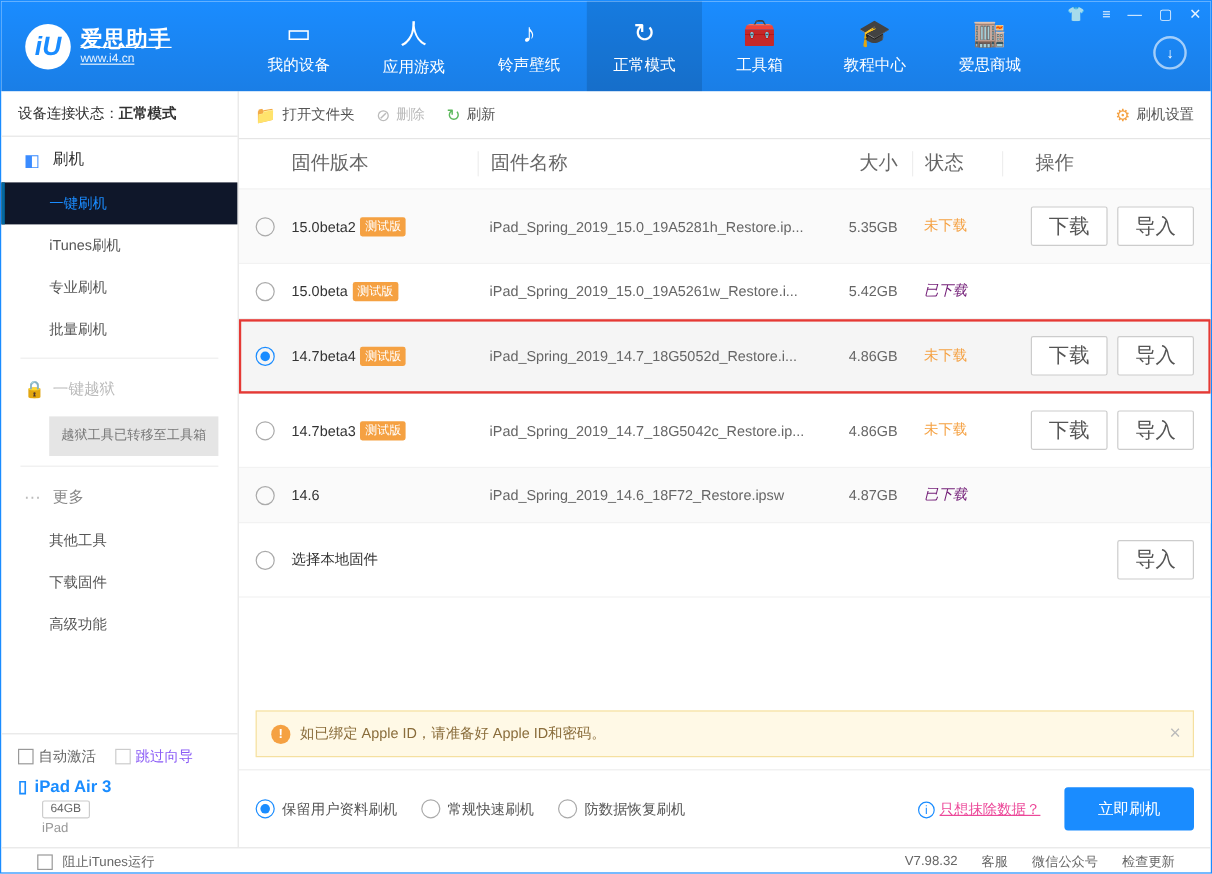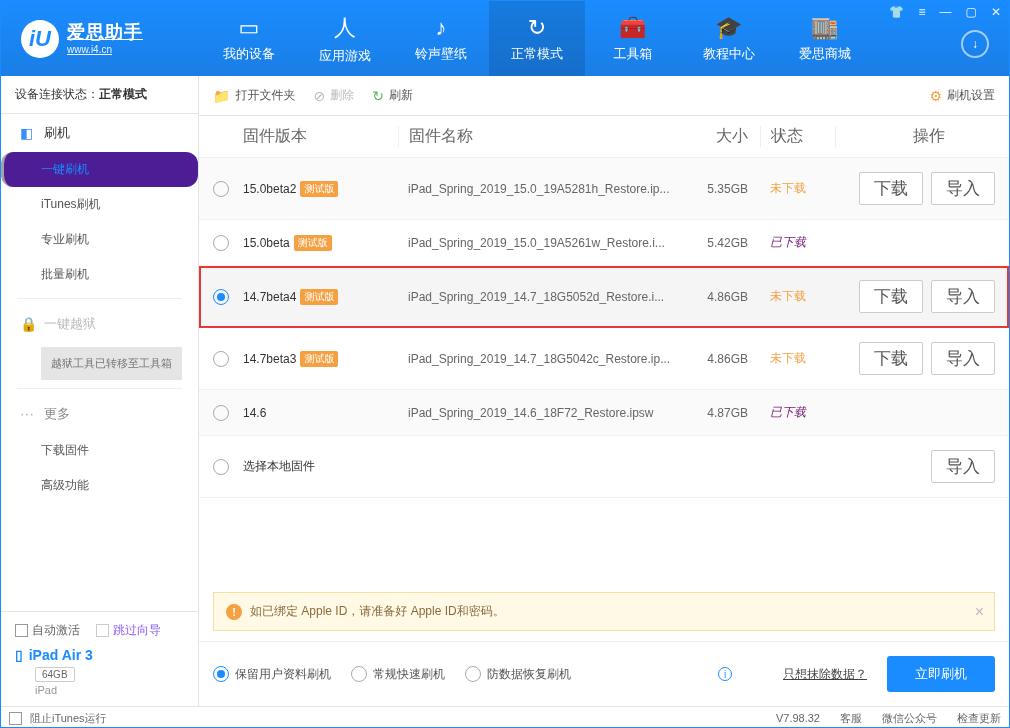--- a/index.html
+++ b/index.html
@@ -29,21 +29,21 @@
     
     .status-bar { padding: 10px 14px; border-bottom: 1px solid #e5e5e5; font-size: 12px; }
     .status-bar b { font-weight: bold; }
     
     .side-menu { flex: 1; overflow: auto; padding-bottom: 8px; }
     .menu-group-title { display: flex; align-items: center; padding: 10px 16px; font-size: 13px; border-left: 3px solid transparent; cursor: pointer; }
     .menu-group-title.with-icon { font-weight: normal; }
     .menu-icon { width: 16px; margin-right: 8px; color: #3b8cff; font-size: 14px; }
     .menu-icon.gray { color: #bbb; }
     .menu-item { padding: 9px 16px 9px 40px; font-size: 12px; cursor: pointer; color: #555; }
-    .menu-item.active { background: #4c1d95; color: #1a8cff; border-left: 3px solid #a3a3a3; padding-left: 37px; border-radius: 12px; }
+    .menu-item.active { background: #0f172a; color: #1a8cff; border-left: 3px solid #0369a1; padding-left: 37px; }
     .menu-note { margin: 4px 16px 8px 40px; background: #e5e5e5; padding: 8px 10px; font-size: 11px; color: #777; line-height: 1.5; }
     .divider { height: 1px; background: #eee; margin: 6px 16px; }
     
     .sidebar-bottom { border-top: 1px solid #e5e5e5; padding: 10px 14px; }
     .chk-row { display: flex; align-items: center; gap: 16px; margin-bottom: 8px; color: #666; }
     .chk-row.dim .second { color: #8b5cf6; }
     .chk { width: 13px; height: 13px; border: 1px solid #999; display: inline-block; vertical-align: middle; margin-right: 4px; }
     .device-name { color: #1a8cff; font-size: 14px; font-weight: bold; display: flex; align-items: center; gap: 6px; }
     .device-icon { color: #1a8cff; }
     .storage-badge { display: inline-block; border: 1px solid #ccc; padding: 1px 6px; font-size: 10px; color: #666; margin: 4px 0 2px 20px; border-radius: 2px; }
@@ -59,21 +59,21 @@
     .tb-icon.refresh { color: #5cb85c; }
     .tb-icon.gear { color: #f5a142; }
     .spacer { flex: 1; }
     
     .table-header { display: flex; padding: 10px 14px; border-bottom: 1px solid #eee; font-size: 16px; color: #666; }
     .col-radio { width: 30px; }
     .col-version { width: 155px; }
     .col-name { flex: 1; border-left: 1px solid #eee; padding-left: 10px; }
     .col-size { width: 70px; text-align: right; padding-right: 12px; }
     .col-status { width: 75px; border-left: 1px solid #eee; padding-left: 10px; }
-    .col-action { width: 160px; border-left: 1px solid #eee; padding-left: 27px; text-align: center; }
+    .col-action { width: 160px; border-left: 1px solid #eee; padding-left: 27px; }
     
     .table-body { flex: 1; overflow: auto; }
     .row { display: flex; align-items: center; padding: 14px 14px; border-bottom: 1px solid #f2f2f2; font-size: 12px; }
     .row.highlighted { outline: 2px solid #e53935; outline-offset: -2px; background: #f5f5f5; justify-content: flex-end; }
     .row.alt { background: #fafafa; }
     .radio { width: 16px; height: 16px; border: 1px solid #aaa; border-radius: 50%; display: flex; align-items: center; justify-content: center; cursor: pointer; }
     .radio.checked { border-color: #1a8cff; }
     .radio.checked::after { content: ''; width: 8px; height: 8px; background: #1a8cff; border-radius: 50%; }
     .beta-badge { background: #f5a142; color: #fff; font-size: 10px; padding: 1px 4px; border-radius: 2px; margin-left: 4px; }
     .version-cell { width: 155px; display: flex; align-items: center; }
@@ -85,26 +85,26 @@
     .action-cell { width: 160px; display: flex; gap: 8px; justify-content: flex-end; padding-left: 10px; }
     .btn-sm { border: 1px solid #ccc; background: #fff; padding: 4px 14px; font-size: 17px; cursor: pointer; color: #555; border-radius: 2px; }
     
     
     .warning-bar { background: #fff9e6; border: 1px solid #f5e0a0; margin: 8px 14px 0; padding: 10px 12px; display: flex; align-items: center; gap: 8px; color: #8a6d3b; position: relative; }
     .warn-icon { width: 16px; height: 16px; background: #f5a142; border-radius: 50%; color: #fff; display: flex; align-items: center; justify-content: center; font-size: 11px; font-weight: bold; }
     .warn-close { position: absolute; right: 10px; color: #bbb; cursor: pointer; font-size: 16px; }
     
     .options-bar { padding: 14px 14px; display: flex; align-items: center; gap: 20px; border-top: 1px solid #eee; margin-top: 10px; }
     .opt-radio { display: flex; align-items: center; gap: 6px; cursor: pointer; color: #555; }
-    .link-blue { color: #404040; text-decoration: underline; cursor: pointer; margin-left: 47px; }
+    .link-blue { color: #ec4899; text-decoration: underline; cursor: pointer; }
     .info-i { width: 14px; height: 14px; border: 1px solid #1a8cff; border-radius: 50%; color: #1a8cff; display: inline-flex; align-items: center; justify-content: center; font-size: 10px; margin-right: 4px; }
     .btn-primary { background: #1a8cff; color: #fff; border: none; padding: 9px 28px; font-size: 13px; cursor: pointer; border-radius: 3px; }
     
     
-    .footer { height: 23px; border-top: 1px solid #e5e5e5; display: flex; align-items: center; padding: 0 8px; font-size: 11px; color: #666; gap: 20px; }
+    .footer { height: 23px; border-top: 1px solid #e5e5e5; display: flex; align-items: center; padding: 0 30px; font-size: 11px; color: #666; gap: 20px; }
     .footer .spacer { flex: 1; }
     .footer-item { display:flex; align-items:center; gap:4px; cursor:pointer; }
   </style>
 </head>
 <body>
 
 <div class="header">
   <div class="logo-area">
     <div class="logo-circle">
         <span class="logo-inner">iU</span>
@@ -173,20 +173,21 @@
       <div class="menu-group-title with-icon" style="color:#bbb;">
         <span class="menu-icon gray">🔒</span>
         <span>一键越狱</span>
       </div>
       <div class="menu-note">越狱工具已转移至工具箱</div>
       <div class="divider"></div>
       <div class="menu-group-title with-icon" style="color:#888;">
         <span class="menu-icon gray">⋯</span>
         <span>更多</span>
       </div>
+      <div class="menu-item">其他工具</div>
       <div class="menu-item">下载固件</div>
       <div class="menu-item">高级功能</div>
     </div>
     <div class="sidebar-bottom">
       <div class="chk-row dim">
         <label><span class="chk"></span><span>自动激活</span></label>
         <label class="second"><span class="chk" style="border-color:#ccc;"></span><span>跳过向导</span></label>
       </div>
       <div class="device-name">
         <span class="device-icon">▯</span>

